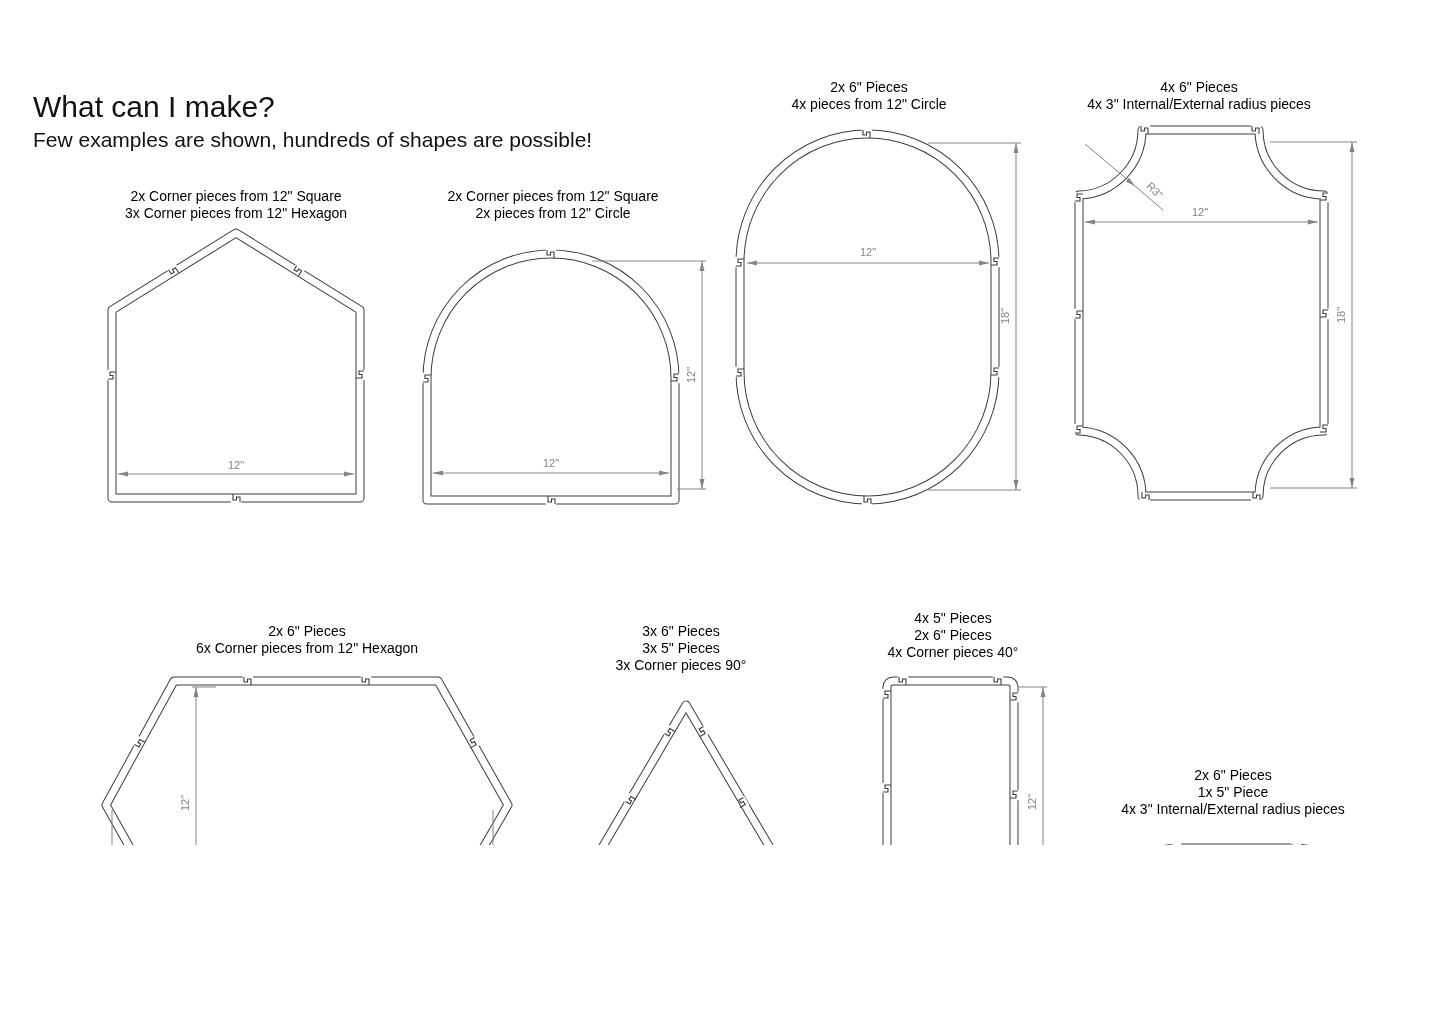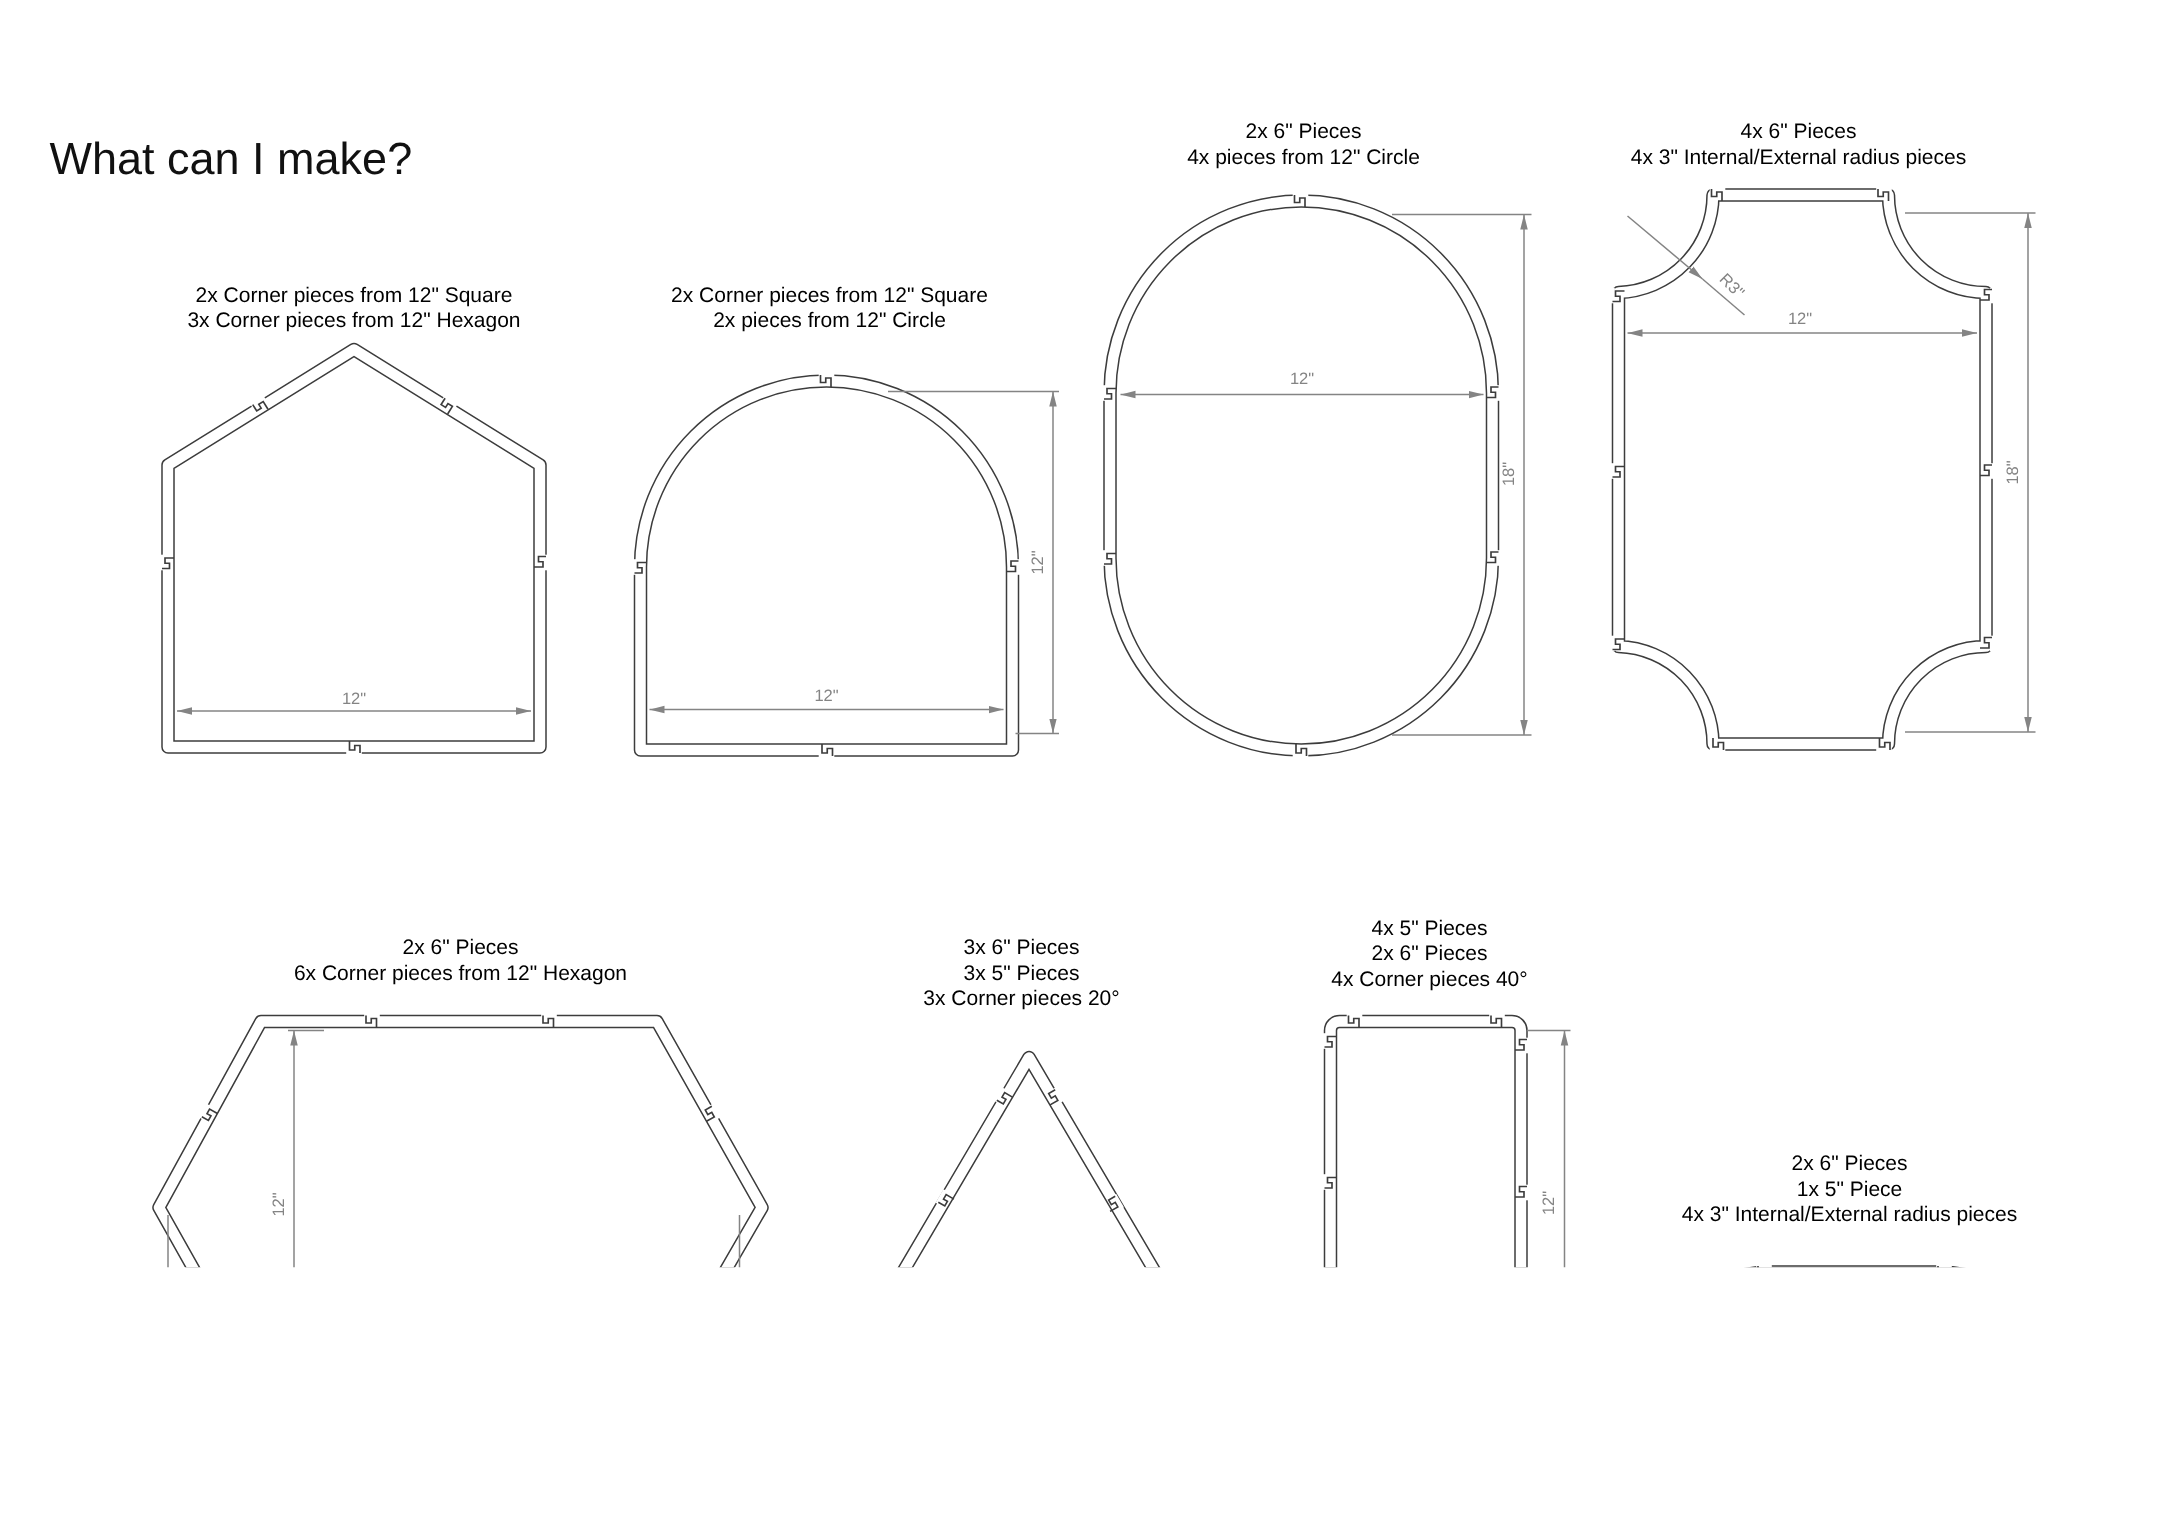--- a/index.html
+++ b/index.html
@@ -15,20 +15,21 @@
   .dimtext{fill:#848484;font-family:"Liberation Sans",sans-serif;font-size:11px;text-anchor:middle;}
   .jointgap{fill:#ffffff;stroke:none;}
   .jointpath{fill:none;stroke:#3c3c3c;stroke-width:1.1;}
 </style>
 </head>
 <body>
 
 <div id="page">
 
   <div class="title">What can I make?</div>
+  <div class="subtitle">Few examples are shown, hundreds of shapes are possible!</div>
 
   <svg id="drawing" width="1445" height="1010" viewBox="0 0 1445 1010">
     <defs>
       <marker id="arr" markerWidth="10" markerHeight="8" refX="10" refY="4" orient="auto-start-reverse" markerUnits="userSpaceOnUse">
         <path d="M0,1.5 L10,4 L0,6.5 Z" fill="#848484"></path>
       </marker>
     </defs>
   <g>
         <path d="M112,498 V310 L236,233 L360,310 V498 Z" class="frame-outer"></path>
         <path d="M112,498 V310 L236,233 L360,310 V498 Z" class="frame-inner"></path>
@@ -397,21 +398,21 @@
     <div>4x 6" Pieces</div>
     <div>4x 3" Internal/External radius pieces</div>
   </div>
   <div class="dlabel" style="left:87px;top:623px;">
     <div>2x 6" Pieces</div>
     <div>6x Corner pieces from 12" Hexagon</div>
   </div>
   <div class="dlabel" style="left:461px;top:623px;">
     <div>3x 6" Pieces</div>
     <div>3x 5" Pieces</div>
-    <div>3x Corner pieces 20°</div>
+    <div>3x Corner pieces 90°</div>
   </div>
   <div class="dlabel" style="left:733px;top:610px;">
     <div>4x 5" Pieces</div>
     <div>2x 6" Pieces</div>
     <div>4x Corner pieces 40°</div>
   </div>
   <div class="dlabel" style="left:1013px;top:767px;">
     <div>2x 6" Pieces</div>
     <div>1x 5" Piece</div>
     <div>4x 3" Internal/External radius pieces</div>

